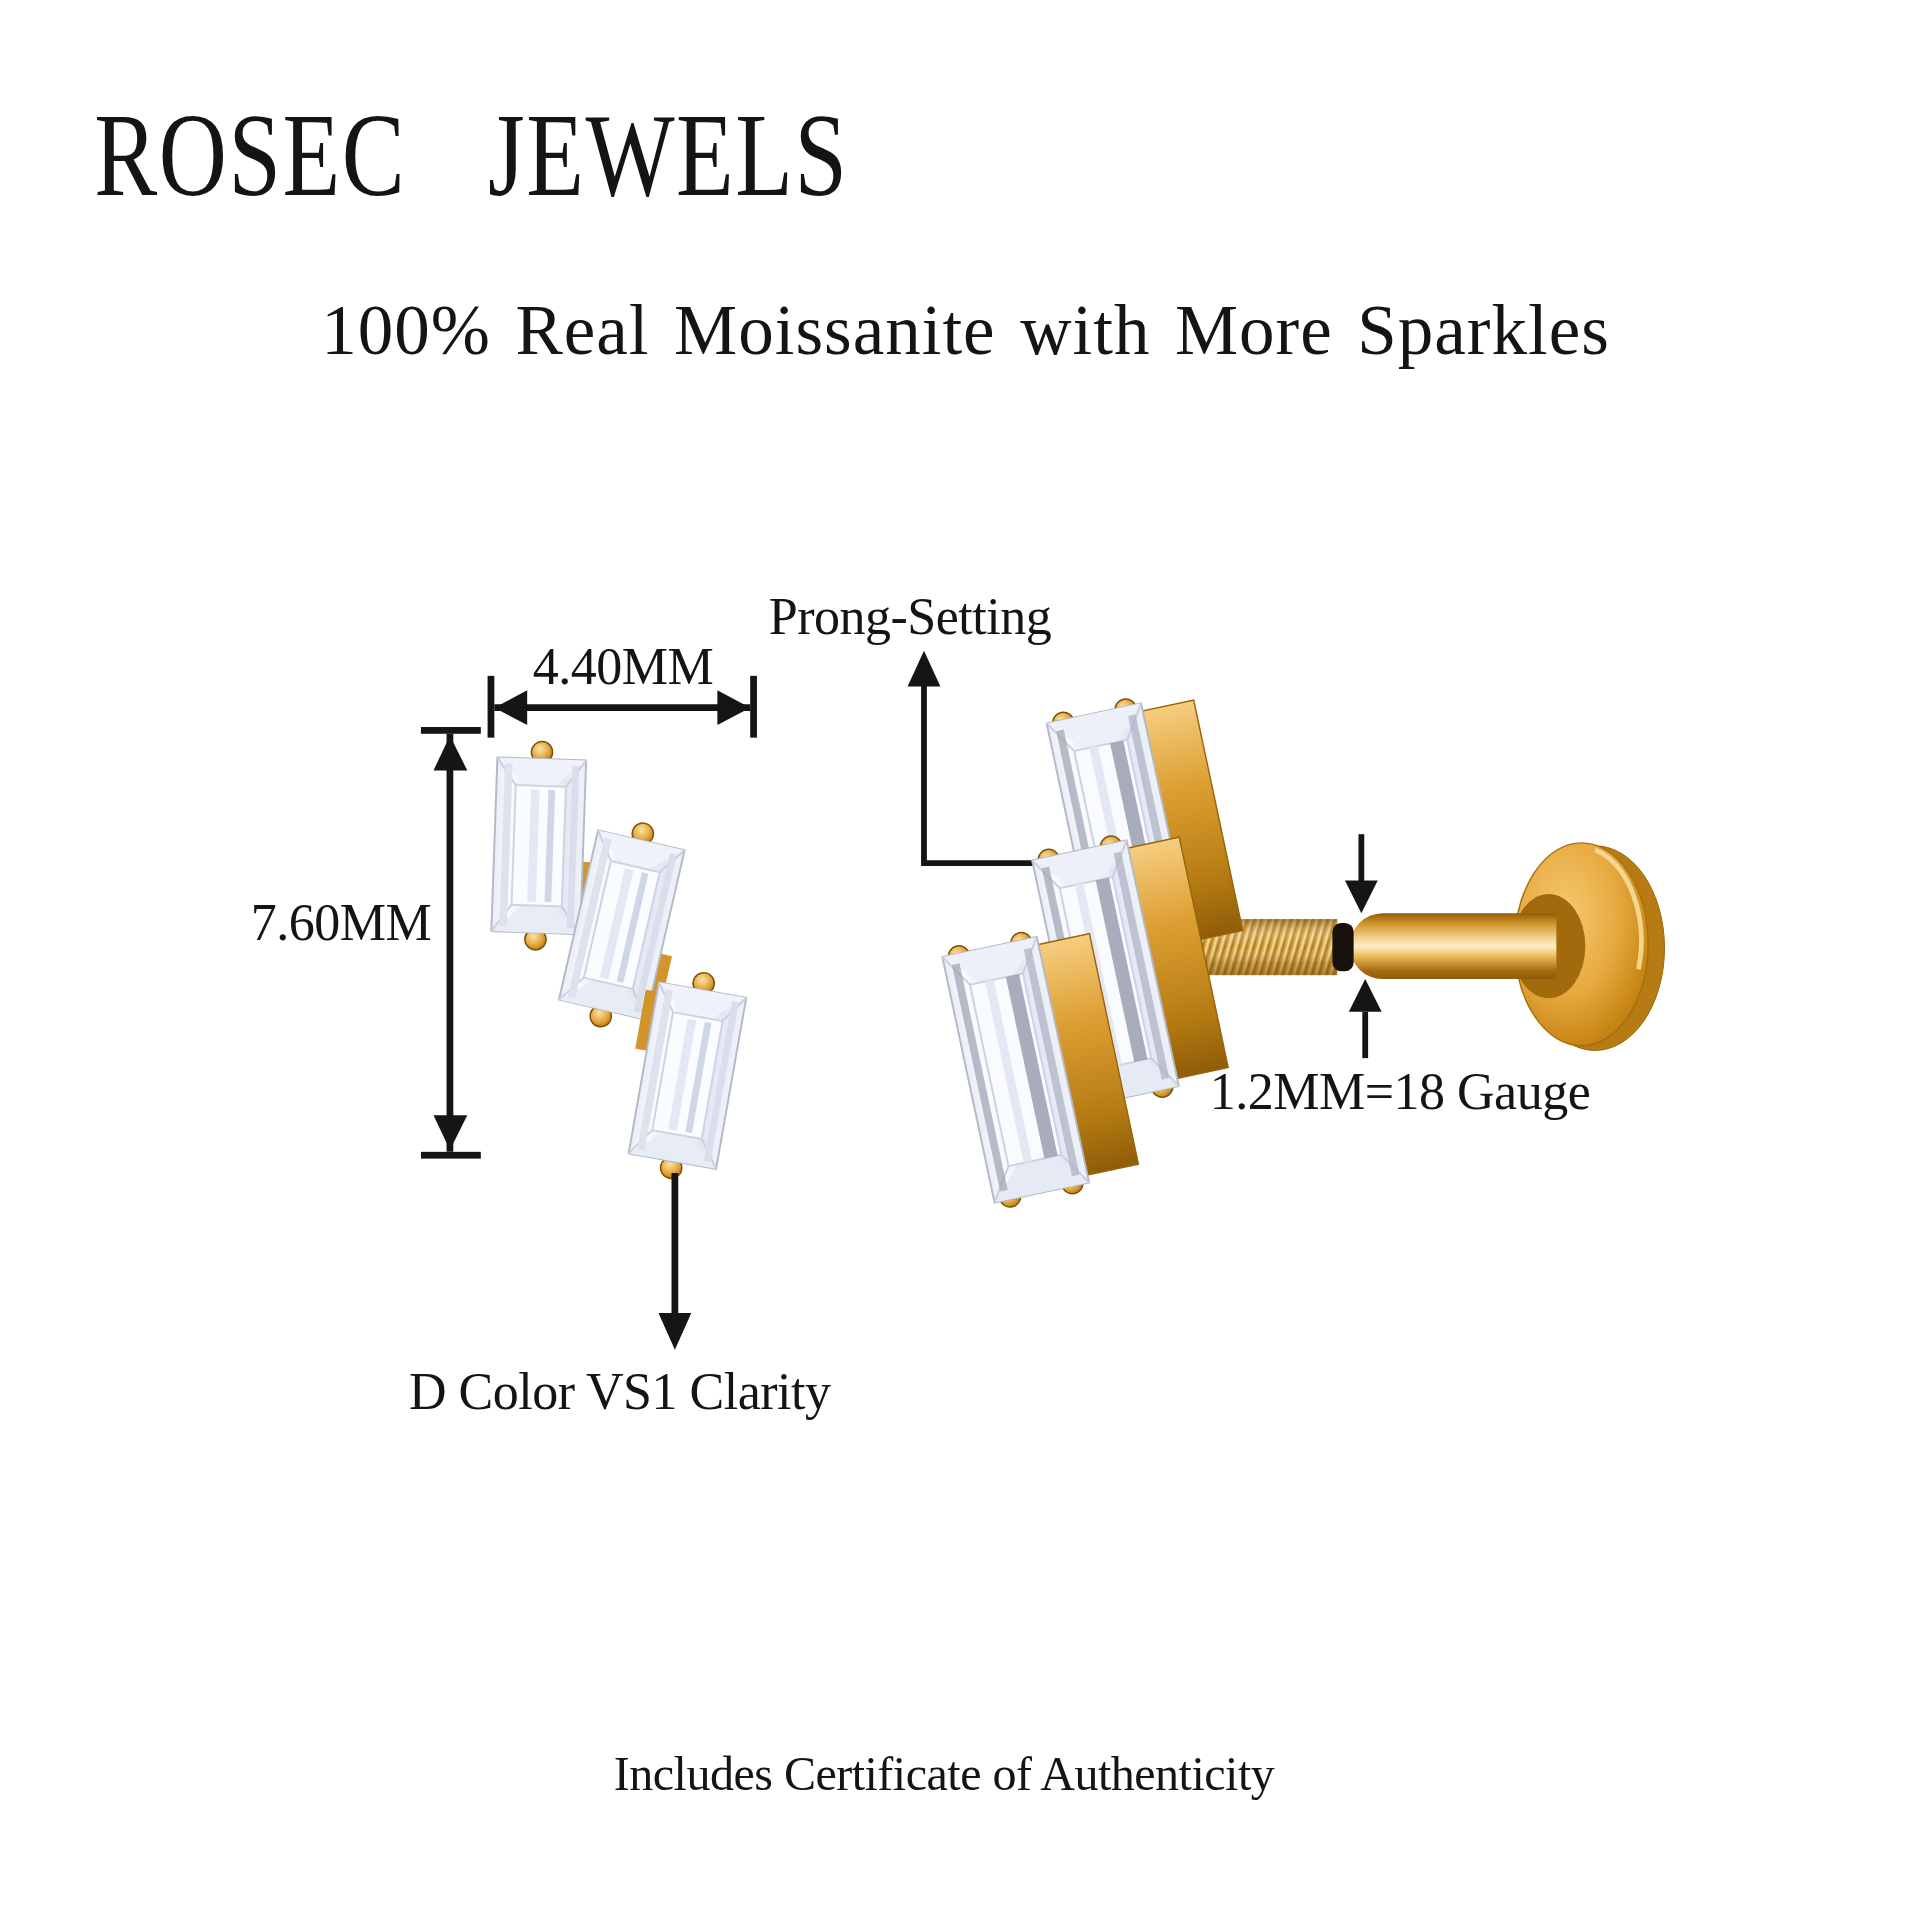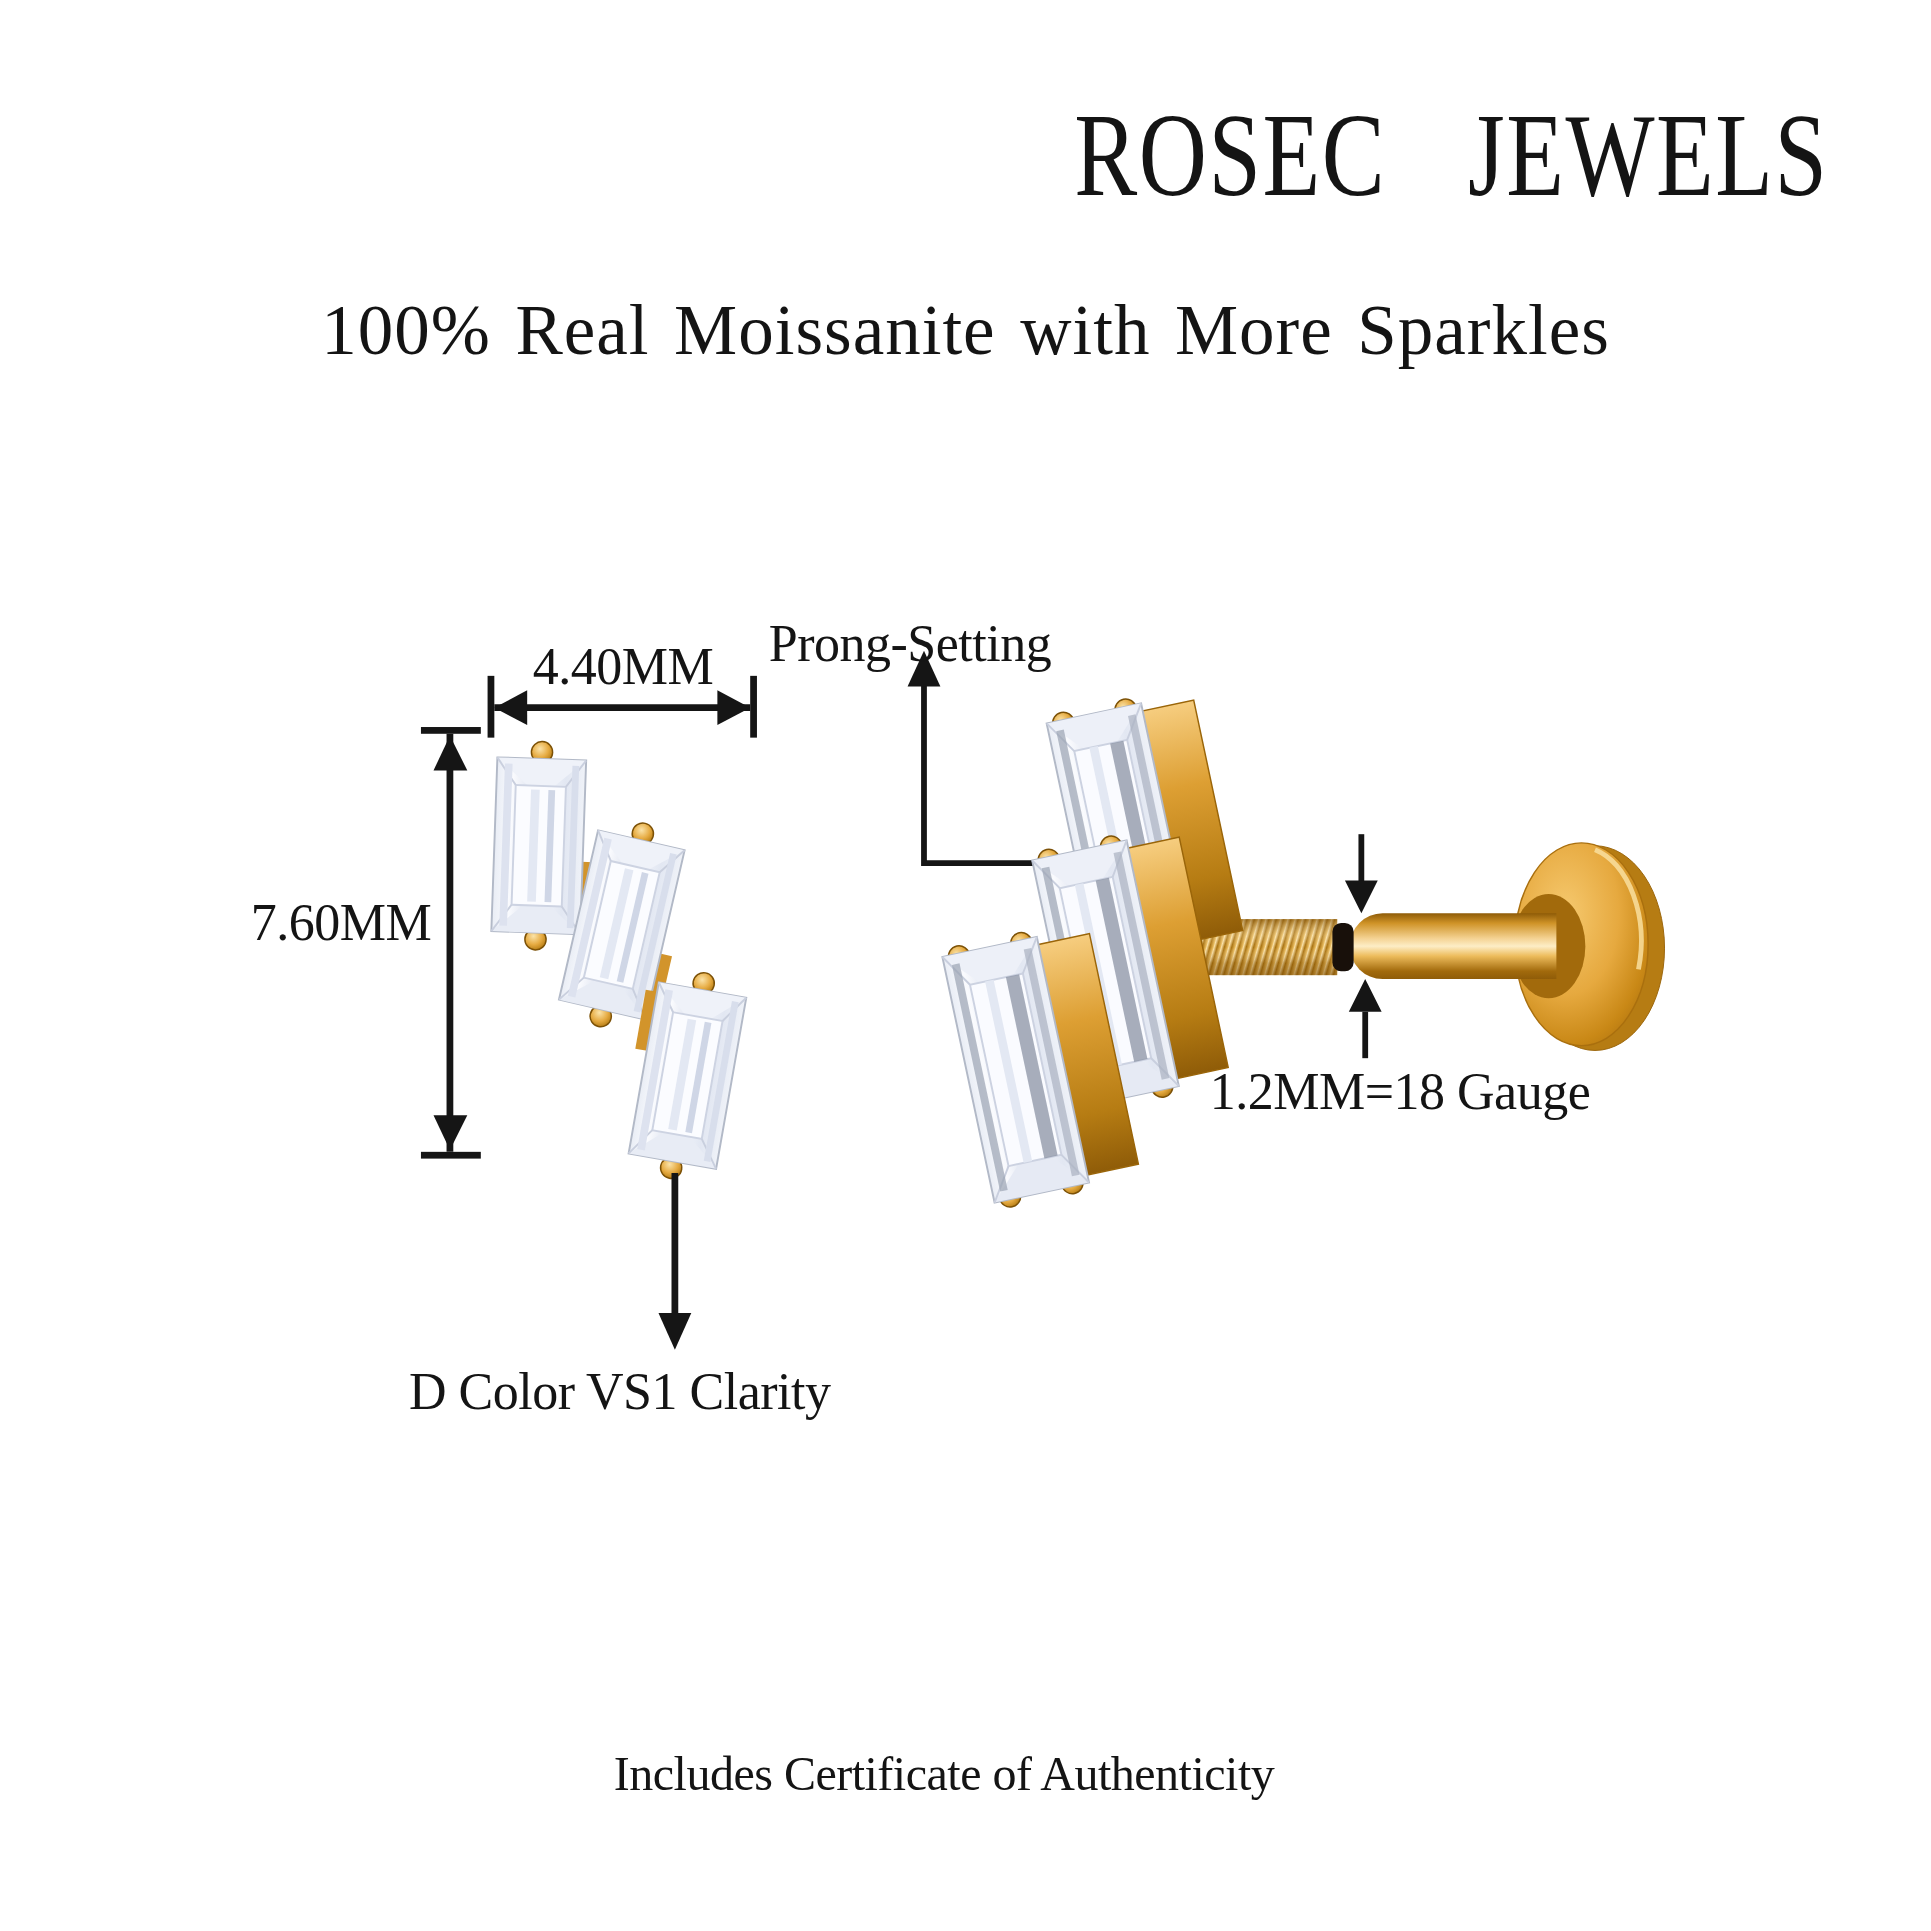--- a/index.html
+++ b/index.html
@@ -2,21 +2,21 @@
 <html><head>
 <meta charset="utf-8">
 <style>
   html,body{margin:0;padding:0;background:#ffffff;}
   .canvas{
     position:relative;width:1931px;height:1931px;background:#ffffff;overflow:hidden;
     font-family:"Liberation Serif","DejaVu Serif",serif;color:#141414;
   }
   svg{position:absolute;left:0;top:0;}
   .label{position:absolute;white-space:nowrap;color:#141414;z-index:3;}
-  .brand-row{position:absolute;left:0;right:8px;top:97px;text-align:right;z-index:3;text-decoration:underline;}
+  .brand-row{position:absolute;left:0;right:8px;top:97px;text-align:left;z-index:3;text-decoration:underline;}
   .brand{
     display:inline-block;font-size:118px;line-height:1;letter-spacing:1.9px;word-spacing:71px;
     transform:scaleX(.80);transform-origin:center;font-weight:400;
   }
   .tagline-row{position:absolute;left:0;right:0;top:251px;text-align:center;z-index:3;margin-top:44px;}
   .tagline{display:inline-block;font-size:71px;line-height:1;letter-spacing:1px;word-spacing:5.8px;}
   .dim{font-size:52px;line-height:1;letter-spacing:-0.5px;}
   .centered{transform:translateX(-50%);}
   .note{position:absolute;left:409px;top:1354px;font-size:52px;line-height:75px;letter-spacing:-0.5px;z-index:3;}
   .certificate{position:absolute;left:944px;top:1750px;font-size:48px;line-height:1;letter-spacing:-0.5px;transform:translateX(-50%);z-index:3;}
@@ -247,21 +247,21 @@
     <span class="brand">ROSEC JEWELS</span>
   </div>
   <div class="tagline-row">
     <span class="tagline">100% Real Moissanite with More Sparkles</span>
   </div>
 
   <div class="label dim centered" style="left:623px;top:641px;">4.40MM</div>
 
   <div class="label dim centered" style="left:341px;top:897px;">7.60MM</div>
 
-  <div class="label dim centered" style="left:910px;top:618px;">Prong-Setting</div>
+  <div class="label dim centered" style="left:910px;top:591px;">Prong-Setting</div>
 
   <div class="label dim centered" style="left:1400px;top:1066px;">1.2MM=18 Gauge</div>
 
   <div class="note">
     <div>D Color VS1 Clarity</div>
   </div>
 
   <div class="certificate">Includes Certificate of Authenticity</div>
 
 </div>

